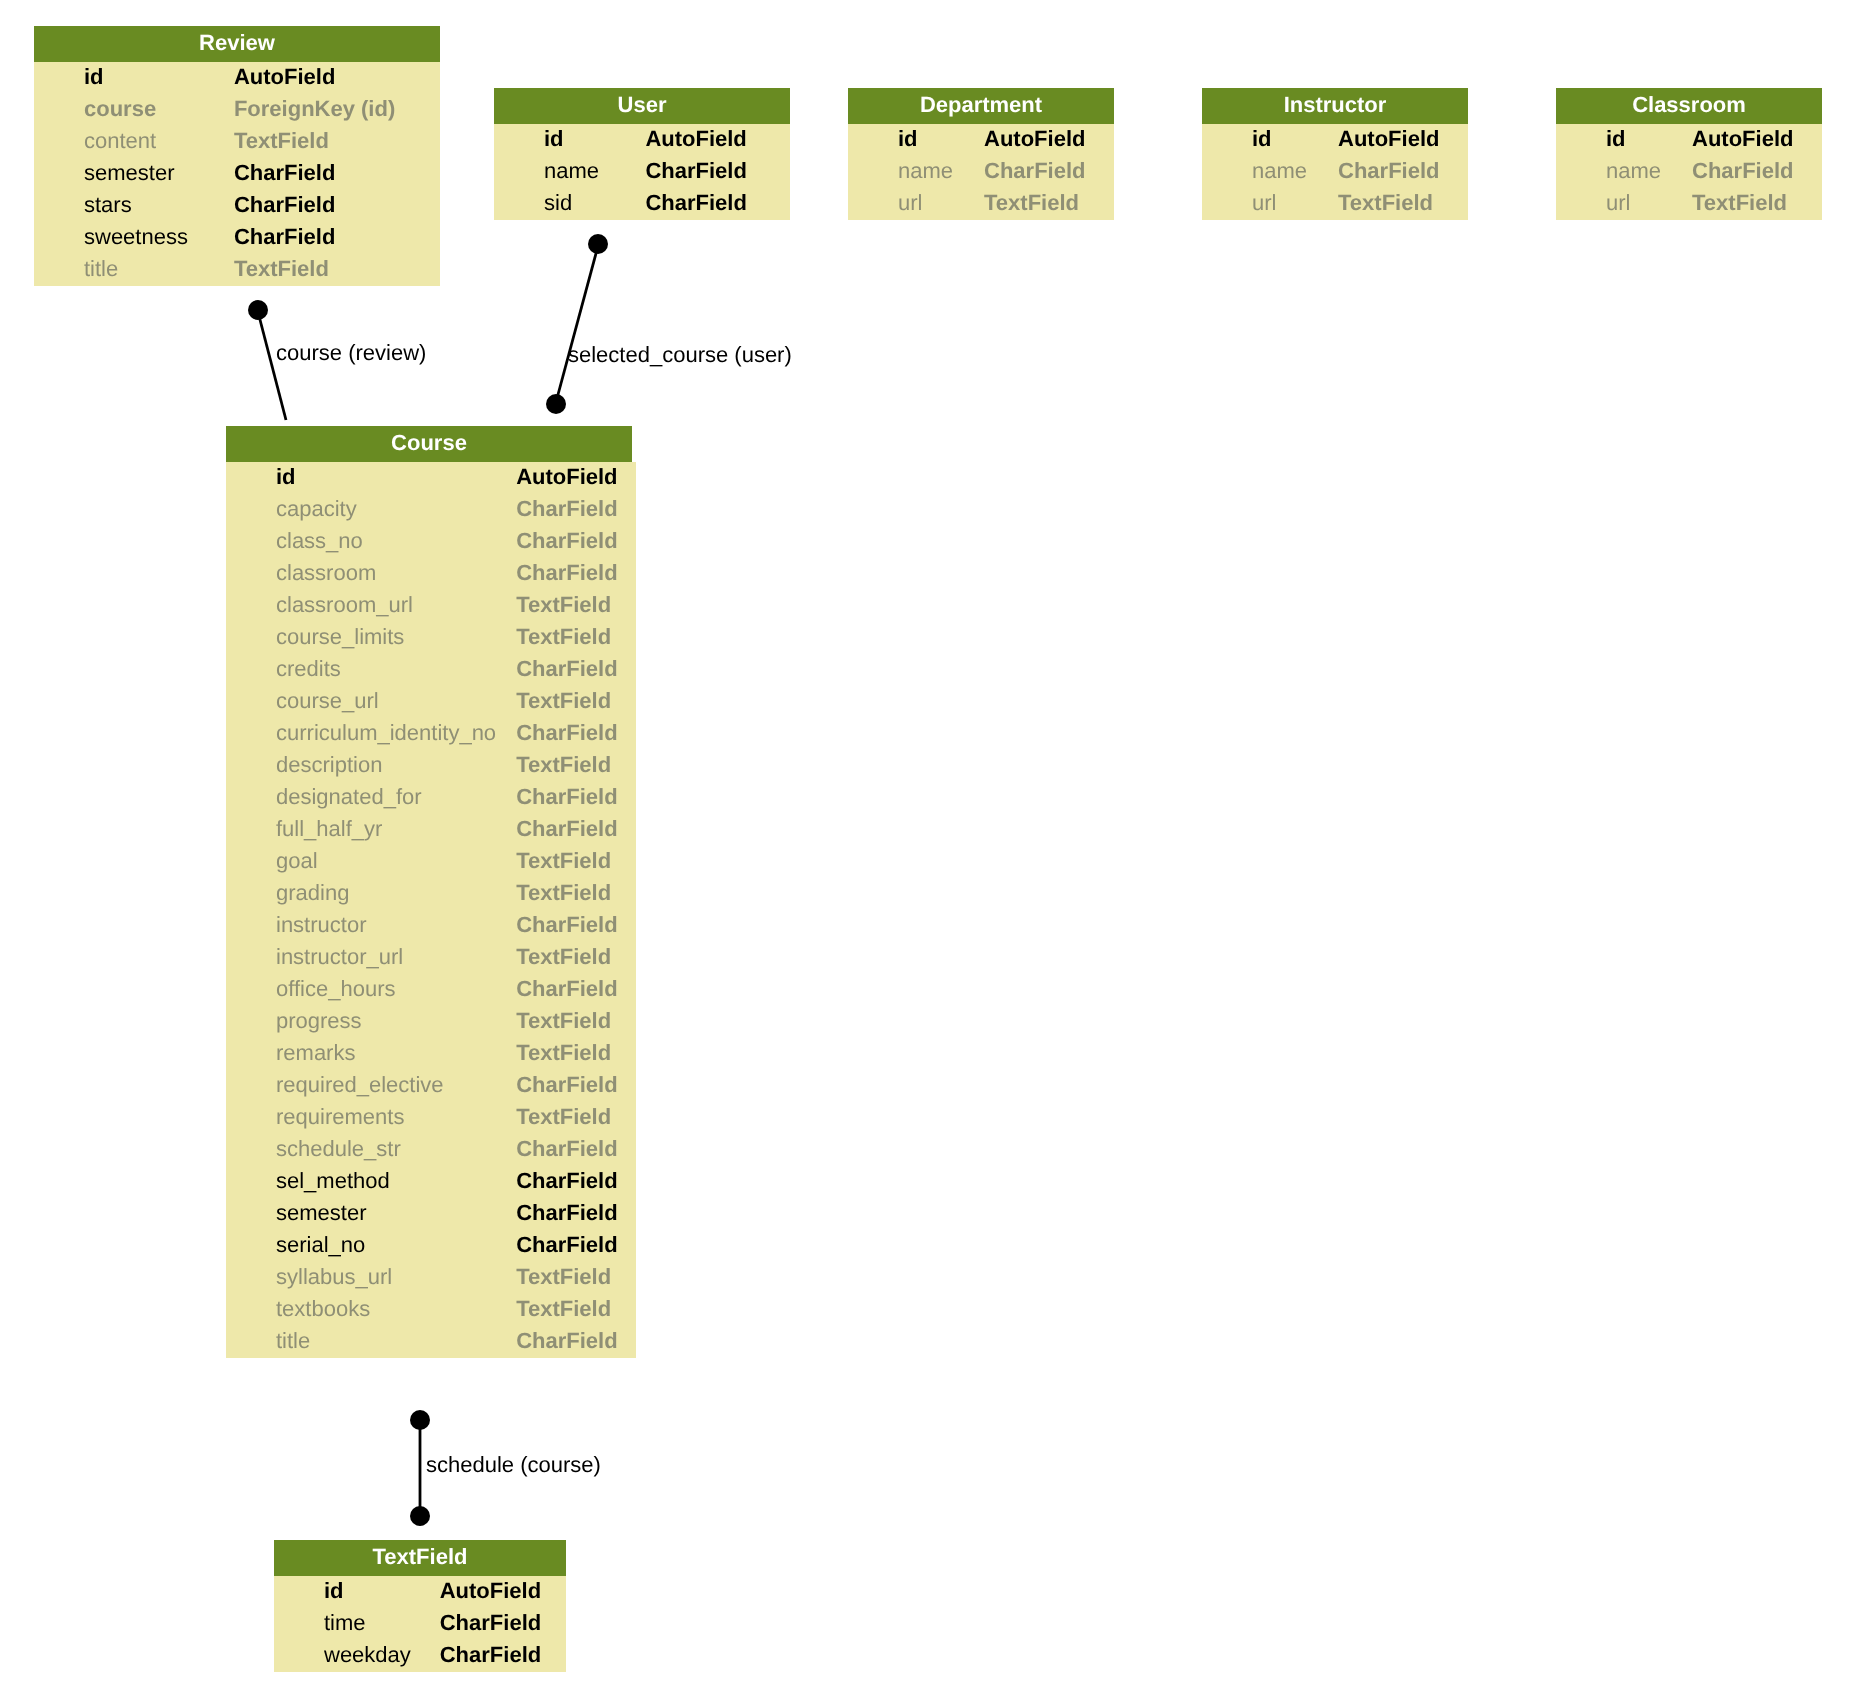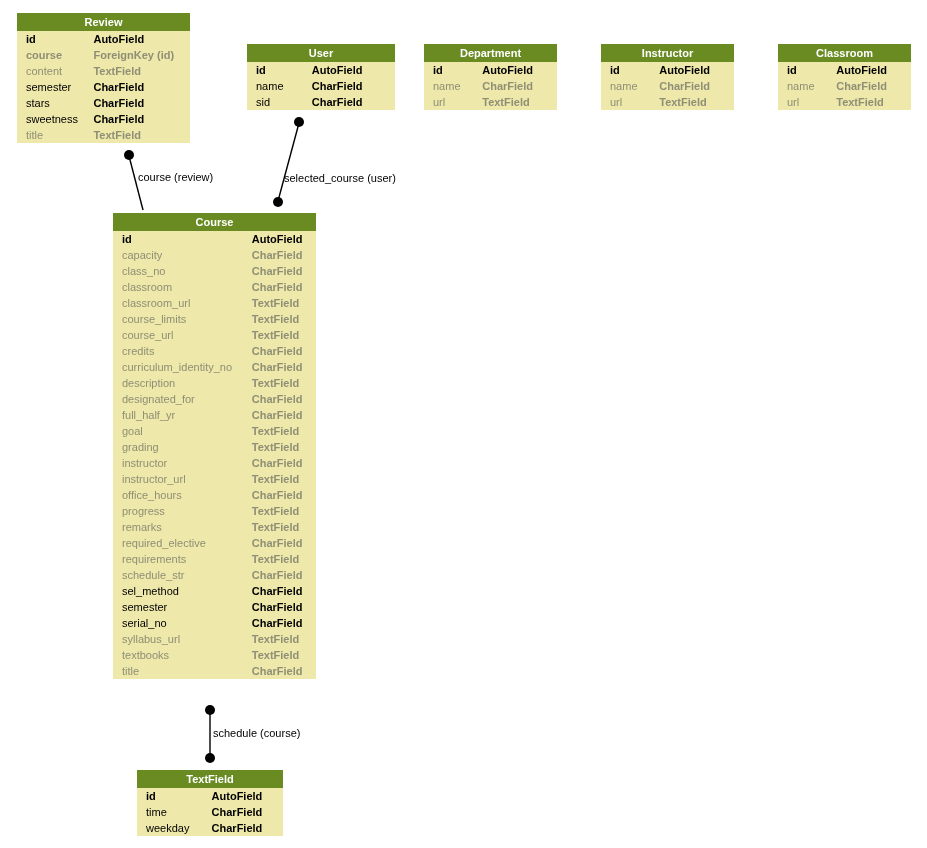--- a/index.html
+++ b/index.html
@@ -37,27 +37,27 @@
   .frow { display: table-row; }
   .fcell {
     display: table-cell;
     height: 16px;
     line-height: 16px;
     vertical-align: middle;
     white-space: nowrap;
     font-size: 11px;
     color: #000000;
   }
-  .fname { padding-left: 9px; padding-right: 10px; }
+  .fname { padding-left: 25px; padding-right: 10px; }
   .ftype { padding-right: 9px; font-weight: bold; }
   .frow.bold .fcell { font-weight: bold; }
   .frow.muted .fcell { color: #8f8f75; }
 
   
-  #ent-review     { left: 17px;  top: 13px;  width: 173px; }
+  #ent-review     { left: 17px;  top: 13px;  width: 203px; }
   #ent-user       { left: 247px; top: 44px;  width: 148px; }
   #ent-department { left: 424px; top: 44px;  width: 133px; }
   #ent-instructor { left: 601px; top: 44px;  width: 133px; }
   #ent-classroom  { left: 778px; top: 44px;  width: 133px; }
   #ent-course     { left: 113px; top: 213px; width: 203px; }
   #ent-schedule   { left: 137px; top: 770px; width: 146px; }
 
   #edge-svg {
     position: absolute;
     left: 0; top: 0;
@@ -250,27 +250,27 @@
           <div class="fcell fname">classroom_url</div>
           <div class="fcell ftype">TextField</div>
         </div>
 
         <div class="frow muted">
           <div class="fcell fname">course_limits</div>
           <div class="fcell ftype">TextField</div>
         </div>
 
         <div class="frow muted">
+          <div class="fcell fname">credits</div>
+          <div class="fcell ftype">CharField</div>
+        </div>
+
+        <div class="frow muted">
           <div class="fcell fname">course_url</div>
           <div class="fcell ftype">TextField</div>
-        </div>
-
-        <div class="frow muted">
-          <div class="fcell fname">credits</div>
-          <div class="fcell ftype">CharField</div>
         </div>
 
         <div class="frow muted">
           <div class="fcell fname">curriculum_identity_no</div>
           <div class="fcell ftype">CharField</div>
         </div>
 
 
         <div class="frow muted">
           <div class="fcell fname">description</div>

